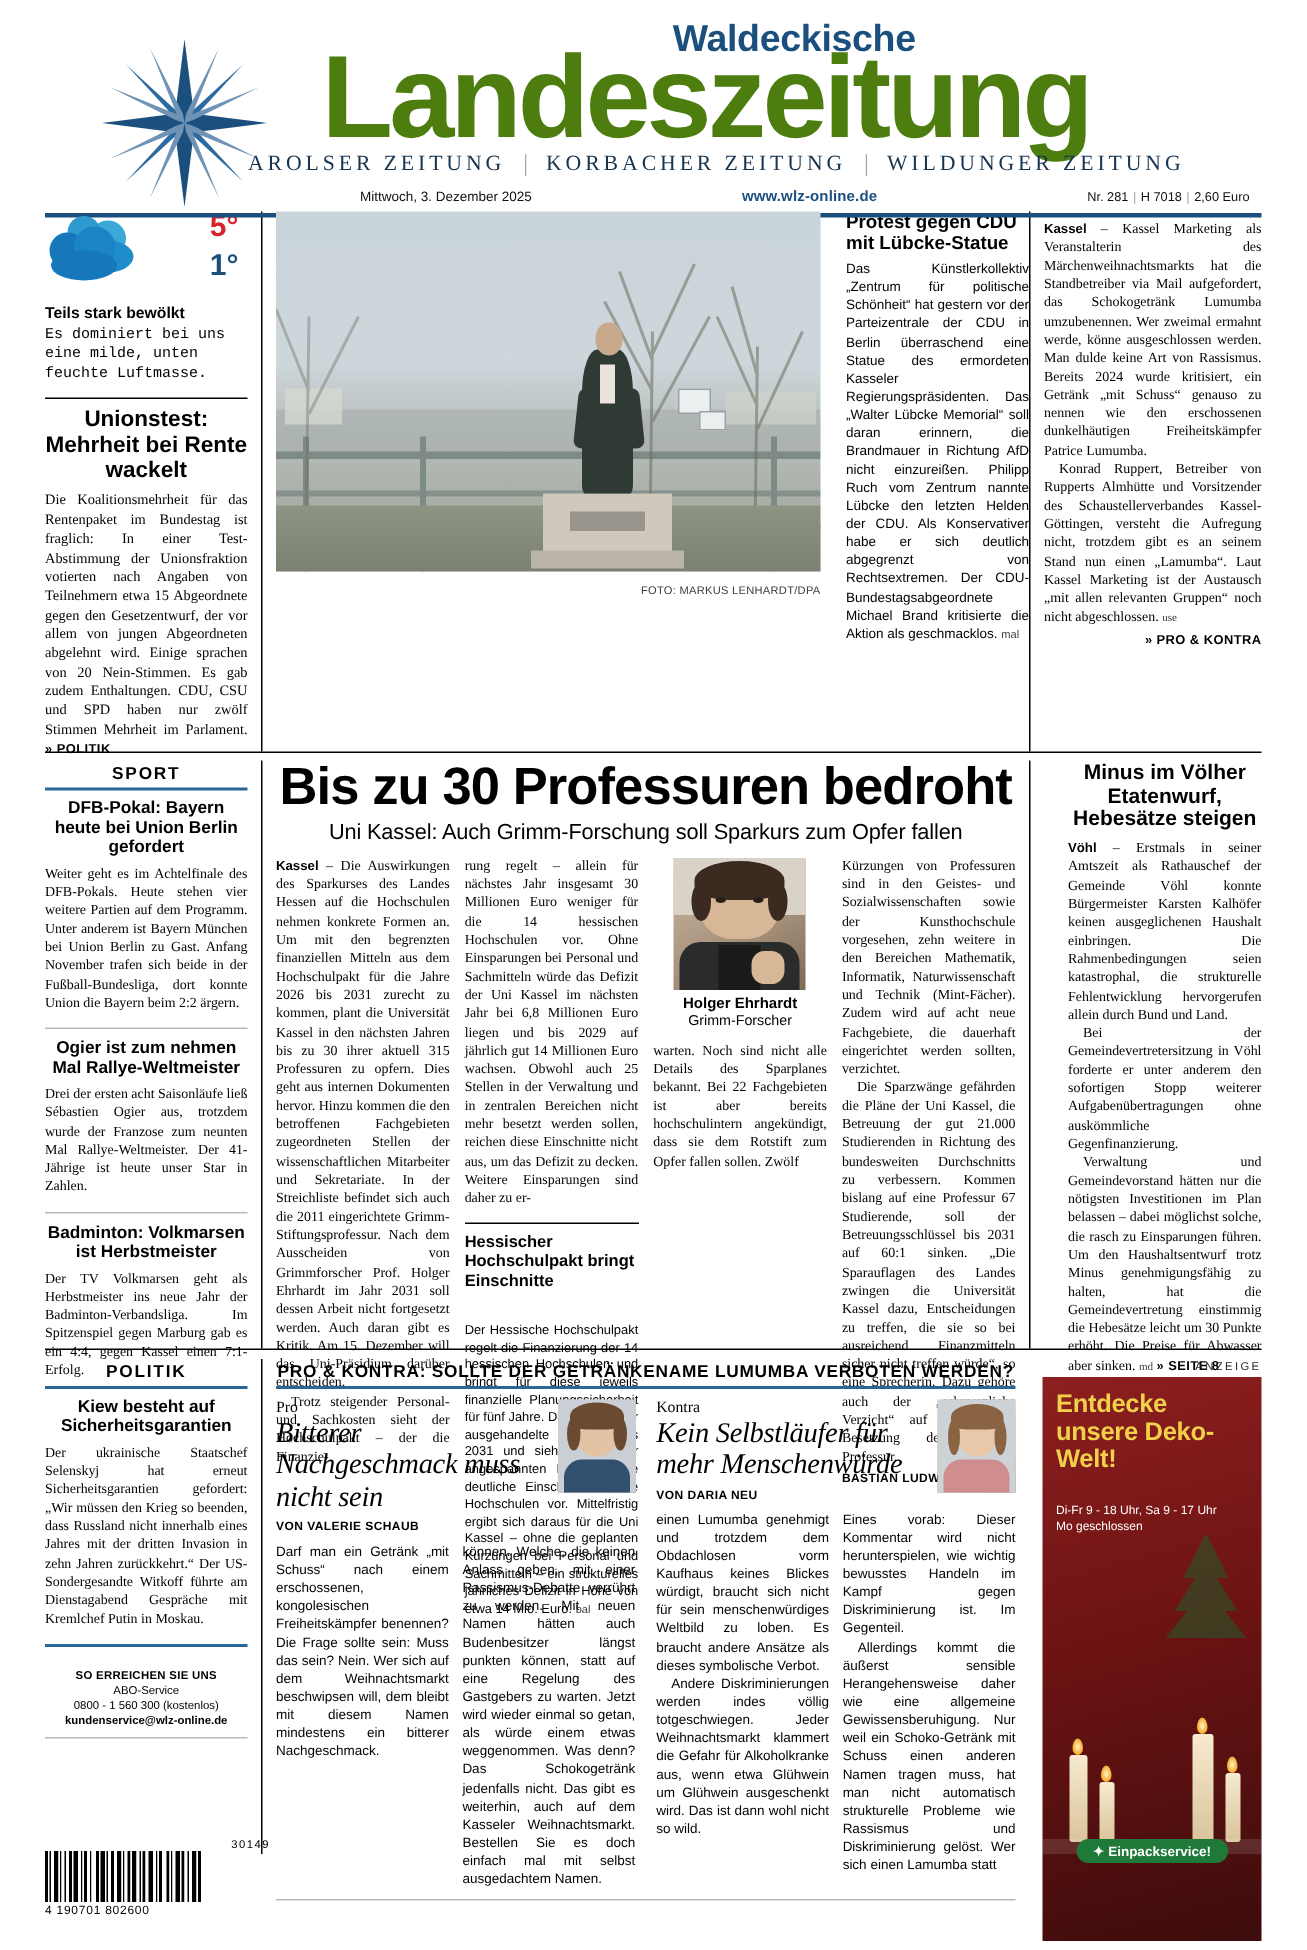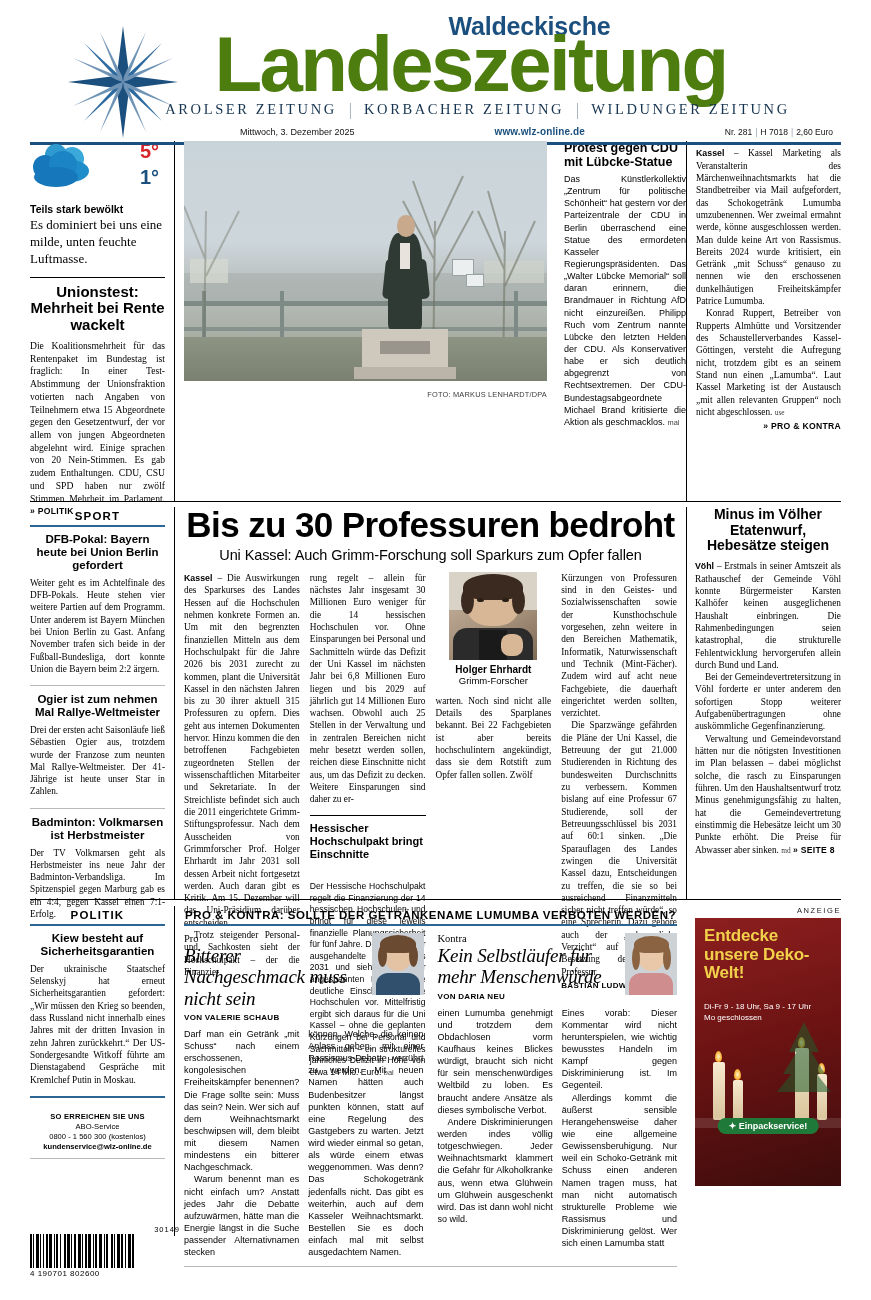--- a/index.html
+++ b/index.html
@@ -87,33 +87,33 @@
   .col-mid   { flex: 1 1 auto; padding: 0 9px; }
   .col-right { width: 155px; flex: 0 0 155px; padding-left: 9px; border-left: 1px solid #000; }
 
   
   .weather { display: flex; align-items: flex-start; gap: 4px; height: 58px; }
   .cloud-ico { width: 64px; height: 52px; position: relative; flex: 0 0 64px; }
   .temps { margin-left: auto; text-align: right; padding-right: 6px; }
   .t-hi { font-family: "Liberation Sans", sans-serif; font-weight: bold; font-size: 20px; color: #d8232a; line-height: 1; }
   .t-lo { font-family: "Liberation Sans", sans-serif; font-weight: bold; font-size: 20px; color: #1b4f7e; line-height: 1; margin-top: 6px; }
   .w-title { font-family: "Liberation Sans", sans-serif; font-weight: bold; font-size: 10.5px; margin-top: 4px; }
-  .w-desc  { font-family: Liberation Serif, serif; font-size: 13px; line-height: 1.3; margin-top: 2px; }
+  .w-desc  { font-family: Liberation Mono, monospace; font-size: 10px; line-height: 1.3; margin-top: 2px; }
 
   .photo-main {
     position: relative; width: 100%; height: 240px; overflow: hidden;
     background: linear-gradient(#c9d4da 0%, #cdd6db 42%, #b9bfbd 60%, #9aa08f 100%);
   }
   .cap-credit { text-align: right; }
 
   
   .mid-zone { display: flex; margin-top: 5px; height: 392px; }
   .sport-col { width: 145px; flex: 0 0 145px; padding-right: 9px; border-right: 1px solid #000; }
   .main-col  { flex: 1 1 auto; padding: 0 9px; }
-  .voehl-col { width: 155px; flex: 0 0 155px; padding-left: 8px; border-left: 1px solid #000; }
+  .voehl-col { width: 155px; flex: 0 0 155px; padding-left: 25px; border-left: 1px solid #000; }
 
   .main-head {
     font-family: "Liberation Sans", sans-serif; font-weight: bold;
     font-size: 35px; text-align: center; letter-spacing: -0.6px; line-height: 1.02;
   }
   .main-sub {
     font-family: "Liberation Sans", sans-serif; font-size: 14.5px;
     text-align: center; margin-top: 4px; letter-spacing: -0.1px;
   }
   .art-cols { display: flex; gap: 10px; margin-top: 9px; }
@@ -165,21 +165,21 @@
   
   .barcode-wrap { position: absolute; left: 30px; bottom: 22px; width: 150px; }
   .barcode { display: flex; align-items: flex-end; height: 34px; gap: 0; }
   .barcode i { display: block; background: #000; height: 100%; }
   .bc-num { font-family:"Liberation Sans",sans-serif; font-size:7.5px; letter-spacing:1px; text-align:right; }
   .bc-bot { font-family:"Liberation Sans",sans-serif; font-size:8px; letter-spacing:.5px; margin-top:1px;}
 
   
   .ad-label { font-family:"Liberation Sans",sans-serif; font-size:7.5px; letter-spacing:1.6px; text-align:right; color:#222; }
   .ad-box {
-    margin-top: 3px; height: 268px; position: relative; overflow: hidden;
+    margin-top: 3px; height: 376px; position: relative; overflow: hidden;
     background: linear-gradient(165deg,#8d1f1f 0%,#6d1313 45%,#3d0c0c 100%);
   }
   .ad-txt {
     position:absolute; left:9px; top:9px; right:9px;
     font-family:"Liberation Sans",sans-serif; font-weight:bold;
     font-size:17px; line-height:1.1; color:#f2d14a; letter-spacing:-.2px;
   }
   .ad-hours {
     position:absolute; left:9px; top:84px;
     font-family:"Liberation Sans",sans-serif; font-size:8px; color:#fff; line-height:1.35;
@@ -460,21 +460,20 @@
               <div style="position:absolute;left:12px;top:8px;width:28px;height:30px;border-radius:48%;background:#e3c3a4"></div>
               <div style="position:absolute;left:8px;top:2px;width:36px;height:18px;border-radius:50% 50% 30% 30%;background:#6b4a32"></div>
               <div style="position:absolute;left:6px;top:12px;width:9px;height:22px;border-radius:50%;background:#6b4a32"></div>
               <div style="position:absolute;left:37px;top:12px;width:9px;height:22px;border-radius:50%;background:#6b4a32"></div>
               <div style="position:absolute;left:4px;top:40px;width:44px;height:24px;border-radius:12px 12px 0 0;background:#30506e"></div>
             </div>
           </div>
           <div class="pk-cols">
             <div class="pk-c">
               <div class="body-sans">Darf man ein Getränk „mit Schuss“ nach einem erschossenen, kongolesischen Freiheitskämpfer benennen? Die Frage sollte sein: Muss das sein? Nein. Wer sich auf dem Weihnachtsmarkt beschwipsen will, dem bleibt mit diesem Namen mindestens ein bitterer Nachgeschmack.</div>
-              <div class="body-sans" style="text-indent:10px">Warum benennt man es nicht einfach um? Anstatt jedes Jahr die Debatte aufzuwärmen, hätte man die Energie längst in die Suche passender Alternativnamen stecken</div>
             </div>
             <div class="pk-c">
               <div class="body-sans">können. Welche, die keinen Anlass geben, mit einer Rassismus-Debatte verrührt zu werden. Mit neuen Namen hätten auch Budenbesitzer längst punkten können, statt auf eine Regelung des Gastgebers zu warten. Jetzt wird wieder einmal so getan, als würde einem etwas weggenommen. Was denn? Das Schokogetränk jedenfalls nicht. Das gibt es weiterhin, auch auf dem Kasseler Weihnachtsmarkt. Bestellen Sie es doch einfach mal mit selbst ausgedachtem Namen.</div>
             </div>
           </div>
         </div>
 
         <div class="pk-half">
           <div class="pk-top">
             <div style="flex:1 1 auto;min-width:0">

